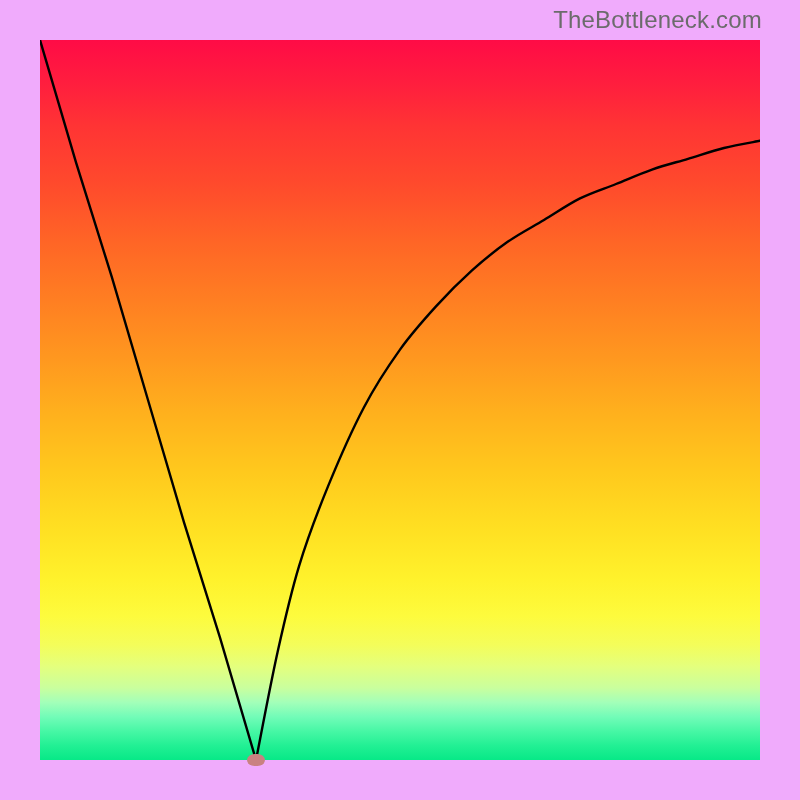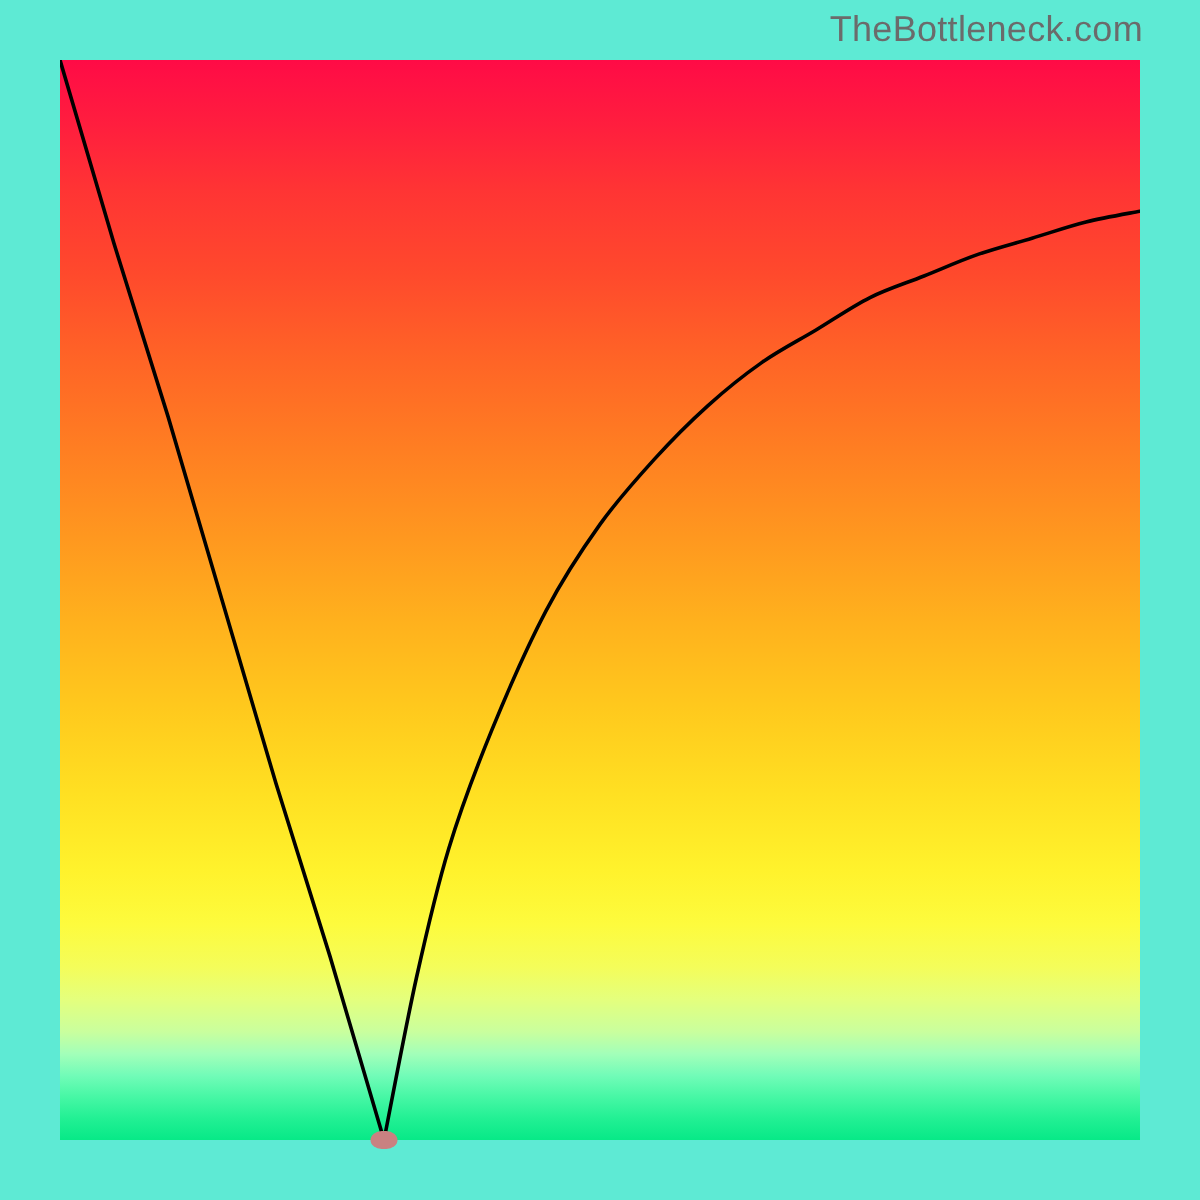--- a/index.html
+++ b/index.html
@@ -8,21 +8,21 @@
     width: 800px;
     height: 800px;
     background: #000;
     overflow: hidden;
     font-family: Arial, Helvetica, sans-serif;
   }
   .frame {
     position: relative;
     width: 800px;
     height: 800px;
-    background: #5eead4;
+    background: #f0abfc;
   }
   .plot-area {
     position: absolute;
     left: 40px;
     top: 40px;
     width: 720px;
     height: 720px;
     
     background: linear-gradient(to bottom,
       #ff0b46 0%,

